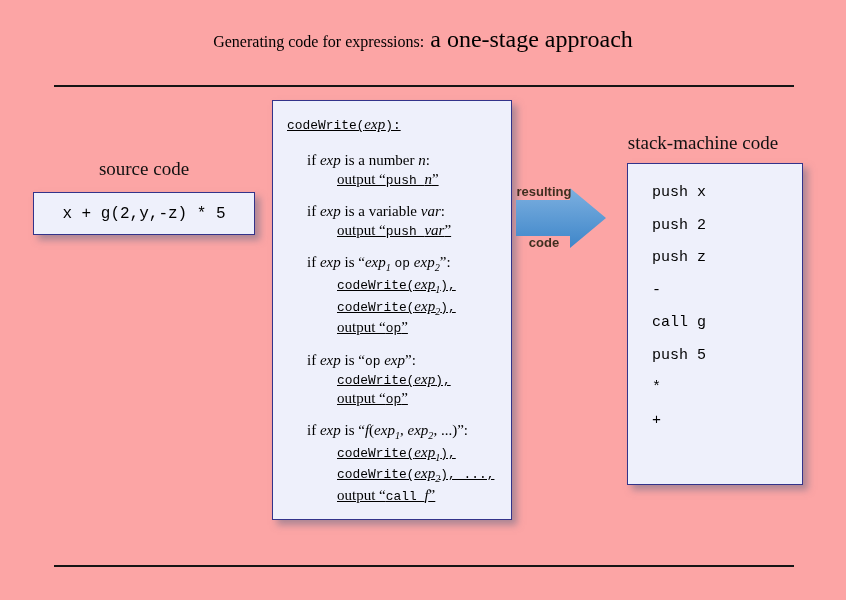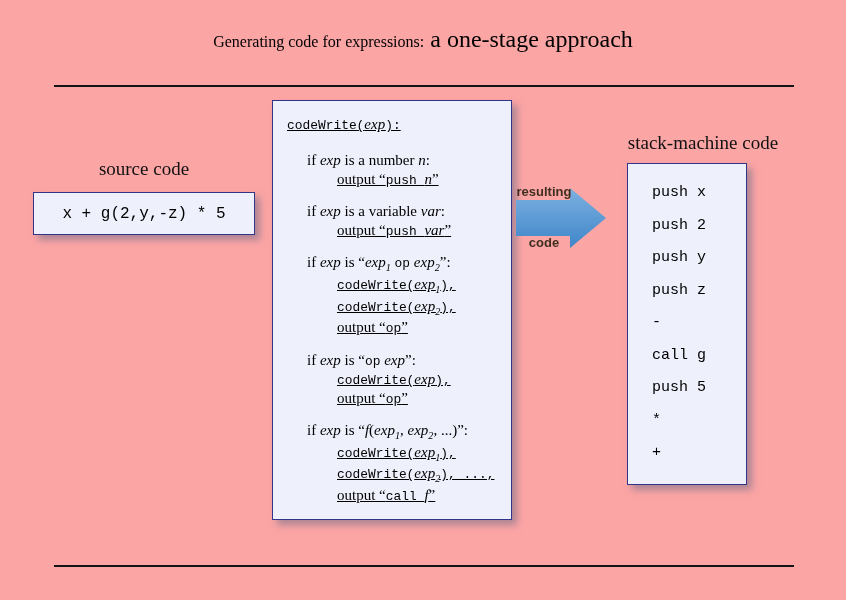--- a/index.html
+++ b/index.html
@@ -99,21 +99,21 @@
     font-family: "Liberation Sans", sans-serif;
     font-size: 13px; font-weight: bold;
     line-height: 1.12;
     color: var(--arrow-text, #402f20);
     text-align: center;
     gap: 36px;
   }
 
   .stack-box {
     top: 163px; left: 627px;
-    width: 120px; height: 322px;
+    width: 176px; height: 322px;
     padding: 13px 0 0 24px;
   }
   .stack-line {
     font-family: "Liberation Mono", monospace;
     font-size: 15px;
     line-height: 32.5px;
     color: #000000;
     white-space: pre;
   }
 </style>
@@ -172,21 +172,20 @@
   <div class="arrow-label">
     <span>resulting</span>
     <span>code</span>
   </div>
 
   <div class="section-label stack-label">stack-machine code</div>
 
   <div class="box stack-box">
     <div class="stack-line">push x</div>
     <div class="stack-line">push 2</div>
-    <div class="stack-line">push y</div>
     <div class="stack-line">push z</div>
     <div class="stack-line">-</div>
     <div class="stack-line">call g</div>
     <div class="stack-line">push 5</div>
     <div class="stack-line">*</div>
     <div class="stack-line">+</div>
   </div>
 
   <div class="rule rule-bottom"></div>
 

